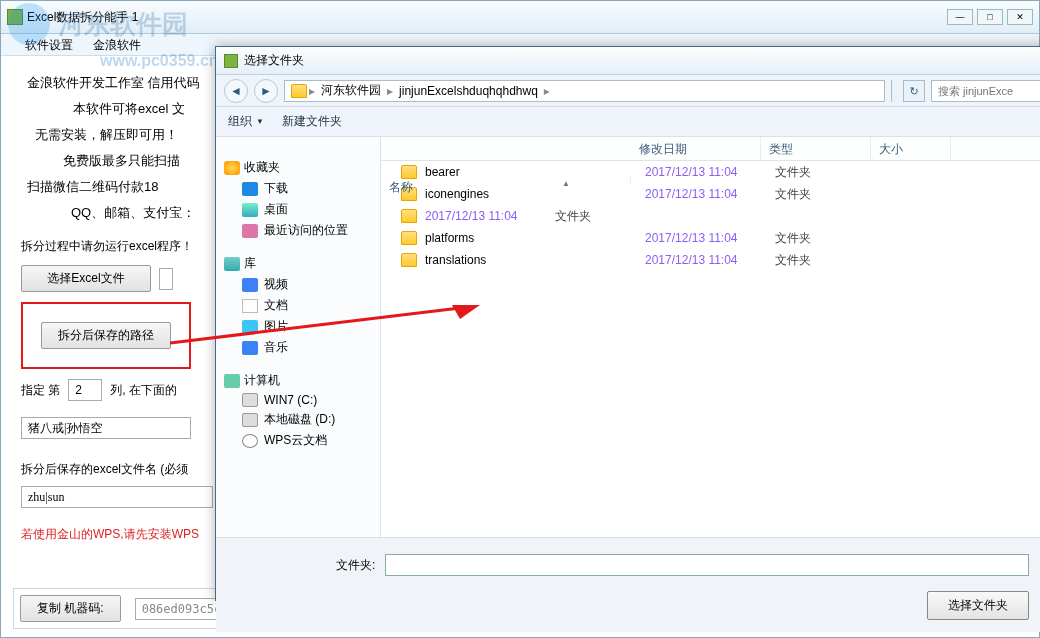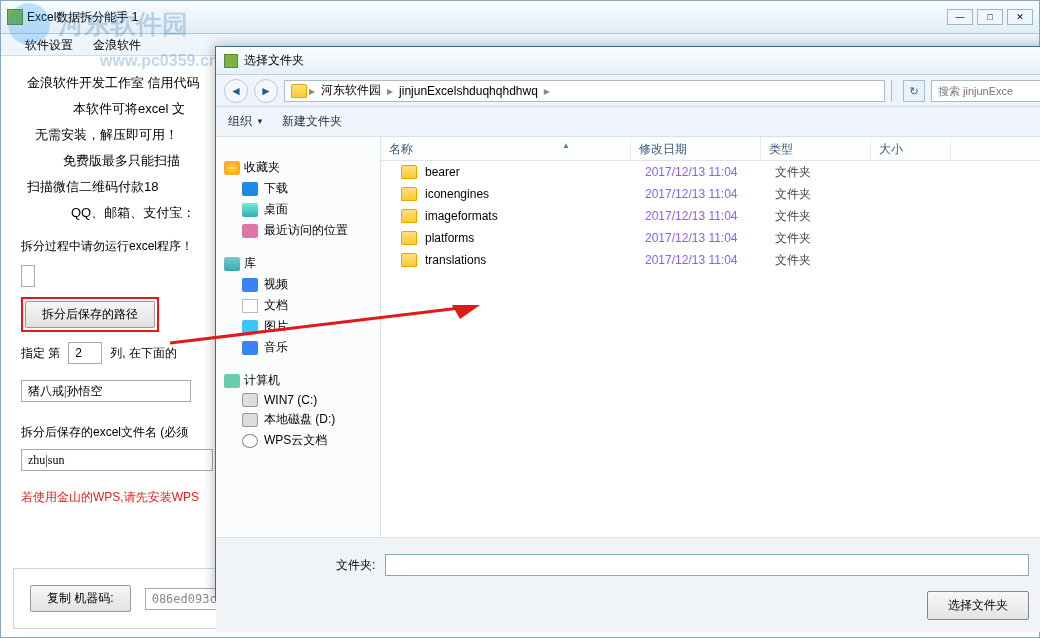--- a/index.html
+++ b/index.html
@@ -22,26 +22,26 @@
     .wm-url { position: absolute; left: 100px; top: 52px; font-size: 16px; color: #2a7cc2; opacity: 0.3; font-weight: 700; pointer-events: none; z-index: 5; }
     
     .main-content { padding: 10px 20px; font-size: 13px; }
     .info-line { margin: 8px 0; }
     
     .section-label { margin-top: 16px; margin-bottom: 8px; font-size: 12px; }
     
     .btn-std { padding: 4px 16px; border: 1px solid #9a9a9a; background: linear-gradient(#f6f6f6, #e2e2e2); font-size: 12px; cursor: pointer; border-radius: 2px; }
     .input-std { border: 1px solid #aaa; padding: 2px 6px; font-size: 12px; background: #fff; height: 22px; }
     
-    .red-box { border: 2px solid #e31818; padding: 2px; display: inline-block; }
+    .red-box { border: 2px solid #e31818; padding: 18px; display: inline-block; }
     
     .row-flex { display: flex; align-items: center; gap: 8px; margin: 10px 0; }
     
     .bottom-bar { position: absolute; bottom: 8px; left: 12px; right: 12px; display: flex; align-items: center; gap: 8px; font-size: 12px; }
-    .group-box { border: 1px solid #cdd6de; padding: 16px; display: flex; align-items: center; gap: 14px; }
+    .group-box { border: 1px solid #cdd6de; padding: 6px; display: flex; align-items: center; gap: 14px; }
     
     .red-text { color: #d22; font-size: 12px; margin-top: 18px; }
     
     
     .folder-dialog { position: absolute; top: 46px; left: 215px; width: 835px; height: 555px; background: #fff; border: 1px solid #3c6c8e; box-shadow: 0 0 12px rgba(0,0,0,0.3); z-index: 20; }
     .fd-titlebar { height: 28px; background: linear-gradient(#fcfdfe, #e5f0f9); display: flex; align-items: center; padding: 0 8px; font-size: 12px; border-bottom: 1px solid #c0d0de; }
     .fd-title-icon { width: 14px; height: 14px; background: #7cb342; border: 1px solid #558b2f; margin-right: 6px; }
     
     .fd-nav { height: 32px; background: #eef4fa; display: flex; align-items: center; padding: 0 8px; gap: 6px; border-bottom: 1px solid #d0dce6; }
     .nav-arrow { width: 24px; height: 24px; border: 1px solid #b8c8d6; border-radius: 12px; background: #f4f8fc; display: flex; align-items: center; justify-content: center; font-size: 12px; color: #2a5a80; cursor: pointer; }
@@ -71,21 +71,21 @@
     .ico-doc { background: #fdfdfd; border: 1px solid #bbb; }
     .ico-music { background: #3b82f6; border-radius: 2px; }
     .ico-comp { background: #6ca; border-radius: 2px; }
     .ico-drive { background: #ddd; border: 1px solid #999; border-radius: 2px; }
     .ico-wps { background: #fff; border: 1px solid #888; border-radius: 50%; }
     .ico-folder { background: linear-gradient(#ffe082, #ffca28); border-radius: 2px 2px 0 0; border: 1px solid #e6a800; }
     
     .fd-list { flex: 1; background: #fff; }
     .list-header { height: 24px; display: flex; border-bottom: 1px solid #e0e4e8; font-size: 12px; color: #3a5a7a; background: #fdfefe; }
     .lh-cell { padding: 4px 8px; border-right: 1px solid #eaedf0; }
-    .lh-name { width: 250px; position: relative; }
+    .lh-name { width: 250px; position: relative; margin-top: 38px; }
     .lh-date { width: 130px; }
     .lh-type { width: 110px; }
     .lh-size { width: 80px; }
     .sort-arrow { position: absolute; right: 60px; top: 4px; font-size: 8px; color: #5a7a9a; }
     
     .list-row { height: 22px; display: flex; align-items: center; font-size: 12px; padding-left: 20px; }
     .lr-icon { width: 16px; height: 14px; margin-right: 8px; }
     .lr-name { width: 220px; }
     .lr-date { width: 130px; color: #8b5cf6; }
     .lr-type { width: 110px; color: #444; }
@@ -121,20 +121,21 @@
     <div class="info-line" style="padding-left:6px">金浪软件开发工作室 信用代码</div>
     <div class="info-line" style="padding-left:52px">本软件可将excel 文</div>
     <div class="info-line" style="padding-left:14px">无需安装，解压即可用！</div>
     <div class="info-line" style="padding-left:42px">免费版最多只能扫描</div>
     <div class="info-line" style="padding-left:6px">扫描微信二维码付款18</div>
     <div class="info-line" style="padding-left:50px">QQ、邮箱、支付宝：</div>
     
     <div class="section-label">拆分过程中请勿运行excel程序！</div>
     
     <div class="row-flex">
+      <button class="btn-std" style="width:130px">选择Excel文件</button>
       <input class="input-std" style="width: 4px;">
     </div>
     
     <div class="row-flex">
       <span class="red-box">
         <button class="btn-std" style="width:130px">拆分后保存的路径</button>
       </span>
     </div>
     
     <div class="row-flex" style="font-size:12px">
@@ -278,21 +279,20 @@
             <span class="lr-type">文件夹</span>
           </div>
           <div class="list-row">
             <span class="sb-icon ico-folder lr-icon"></span>
             <span class="lr-name">iconengines</span>
             <span class="lr-date">2017/12/13 11:04</span>
             <span class="lr-type">文件夹</span>
           </div>
           <div class="list-row">
             <span class="sb-icon ico-folder lr-icon"></span>
-            <span class="lr-name">imageformats</span>
             <span class="lr-date">2017/12/13 11:04</span>
             <span class="lr-type">文件夹</span>
           </div>
           <div class="list-row">
             <span class="sb-icon ico-folder lr-icon"></span>
             <span class="lr-name">platforms</span>
             <span class="lr-date">2017/12/13 11:04</span>
             <span class="lr-type">文件夹</span>
           </div>
           <div class="list-row">

